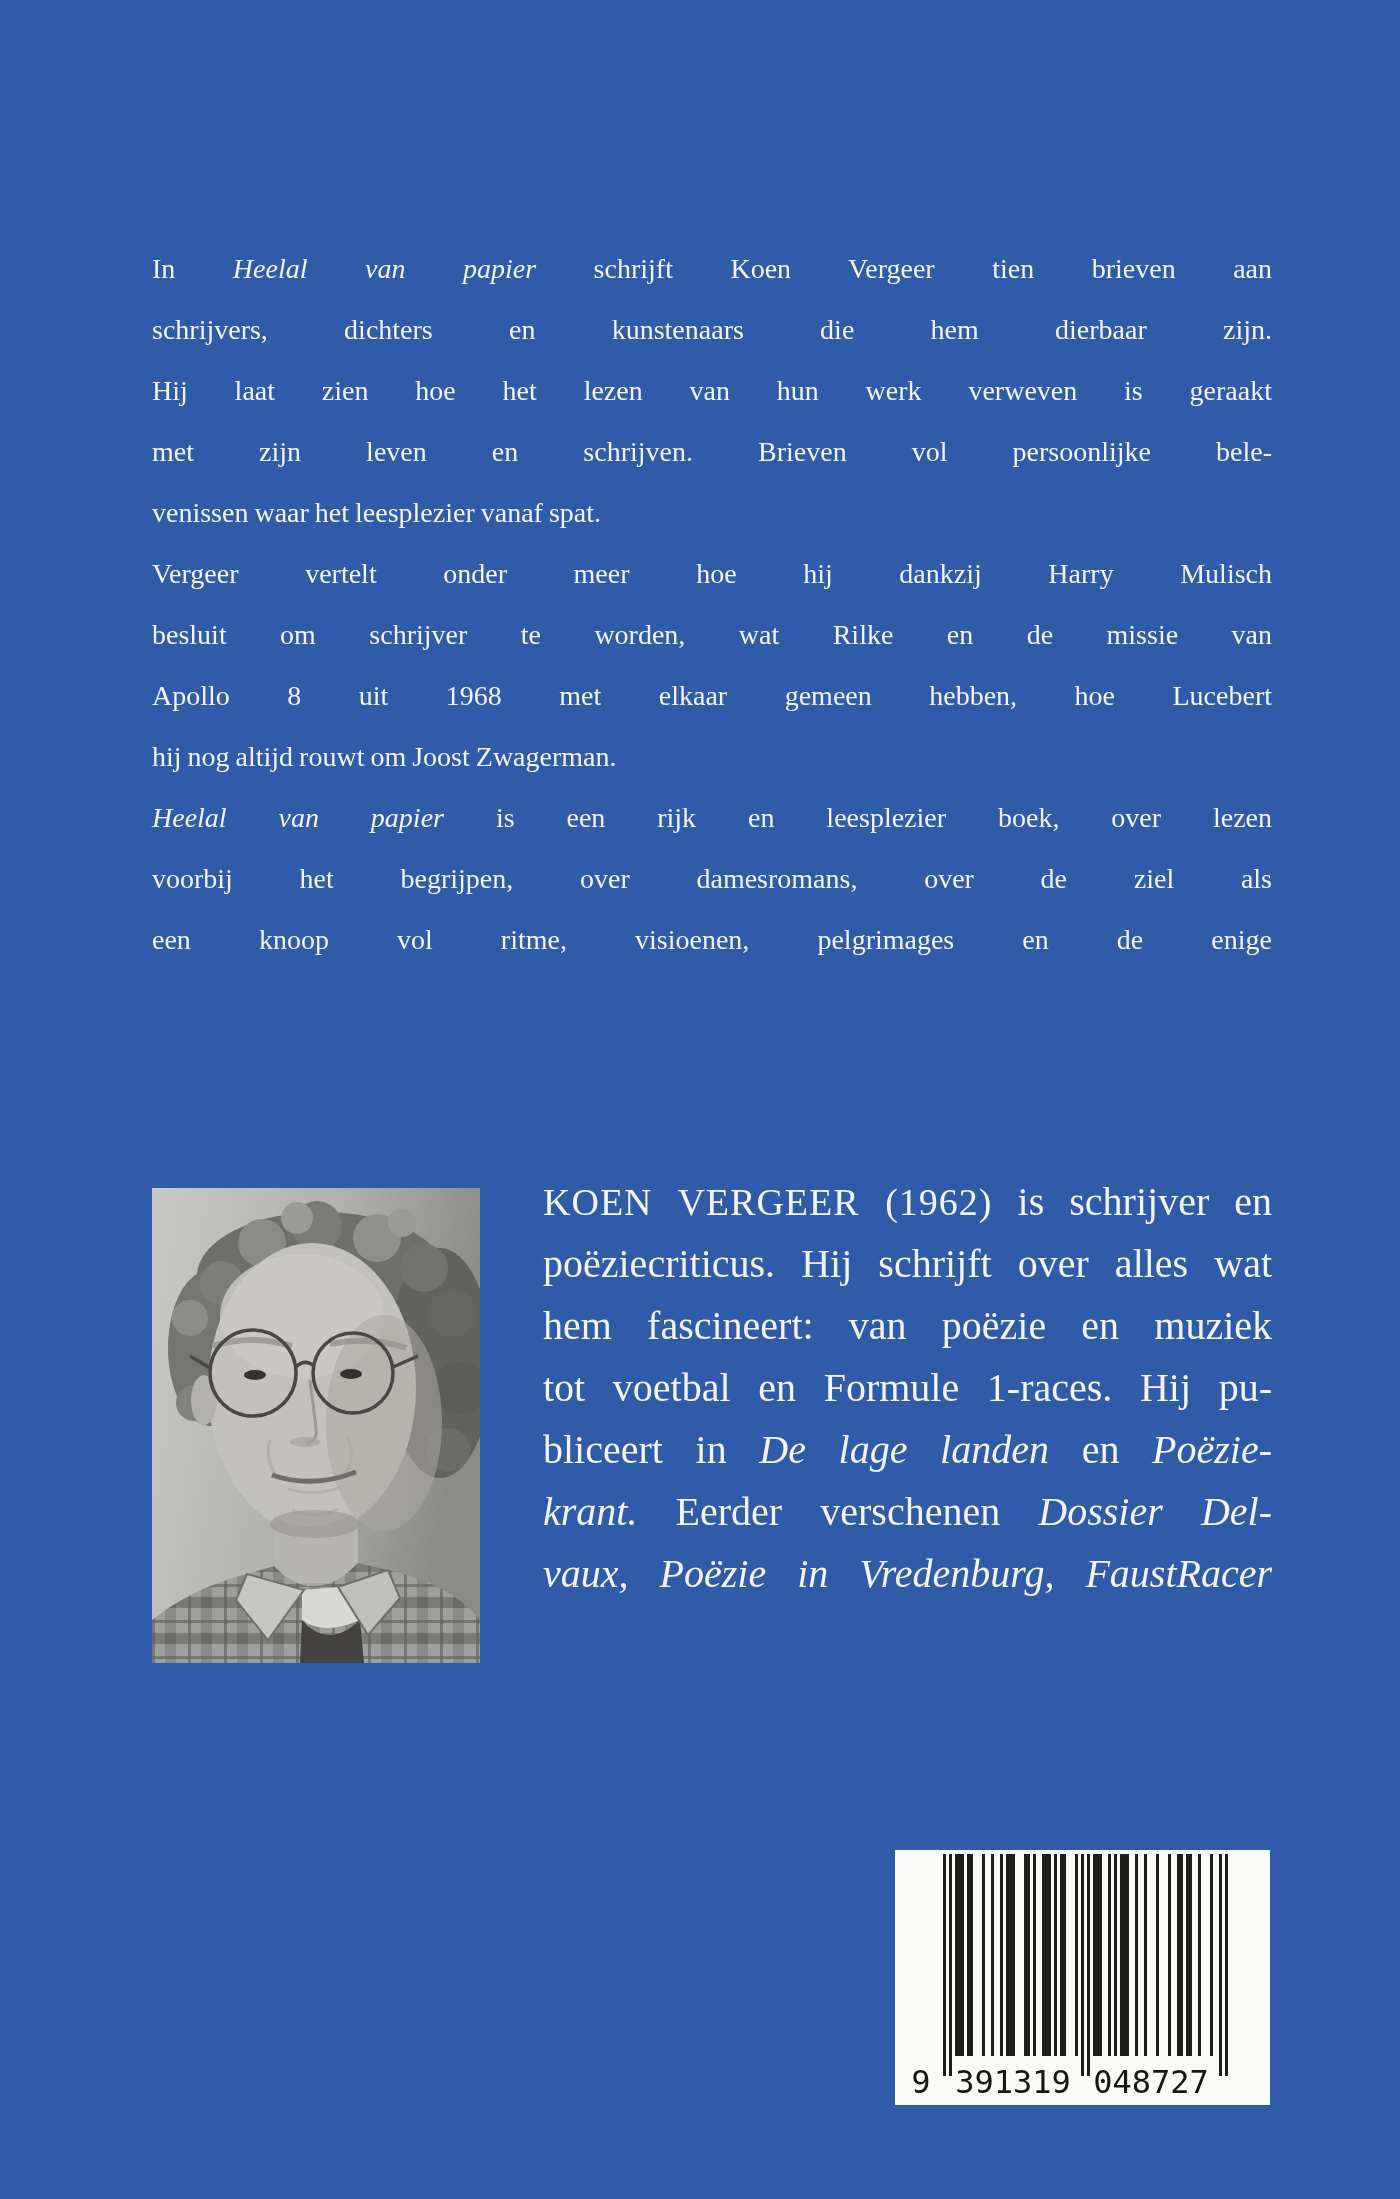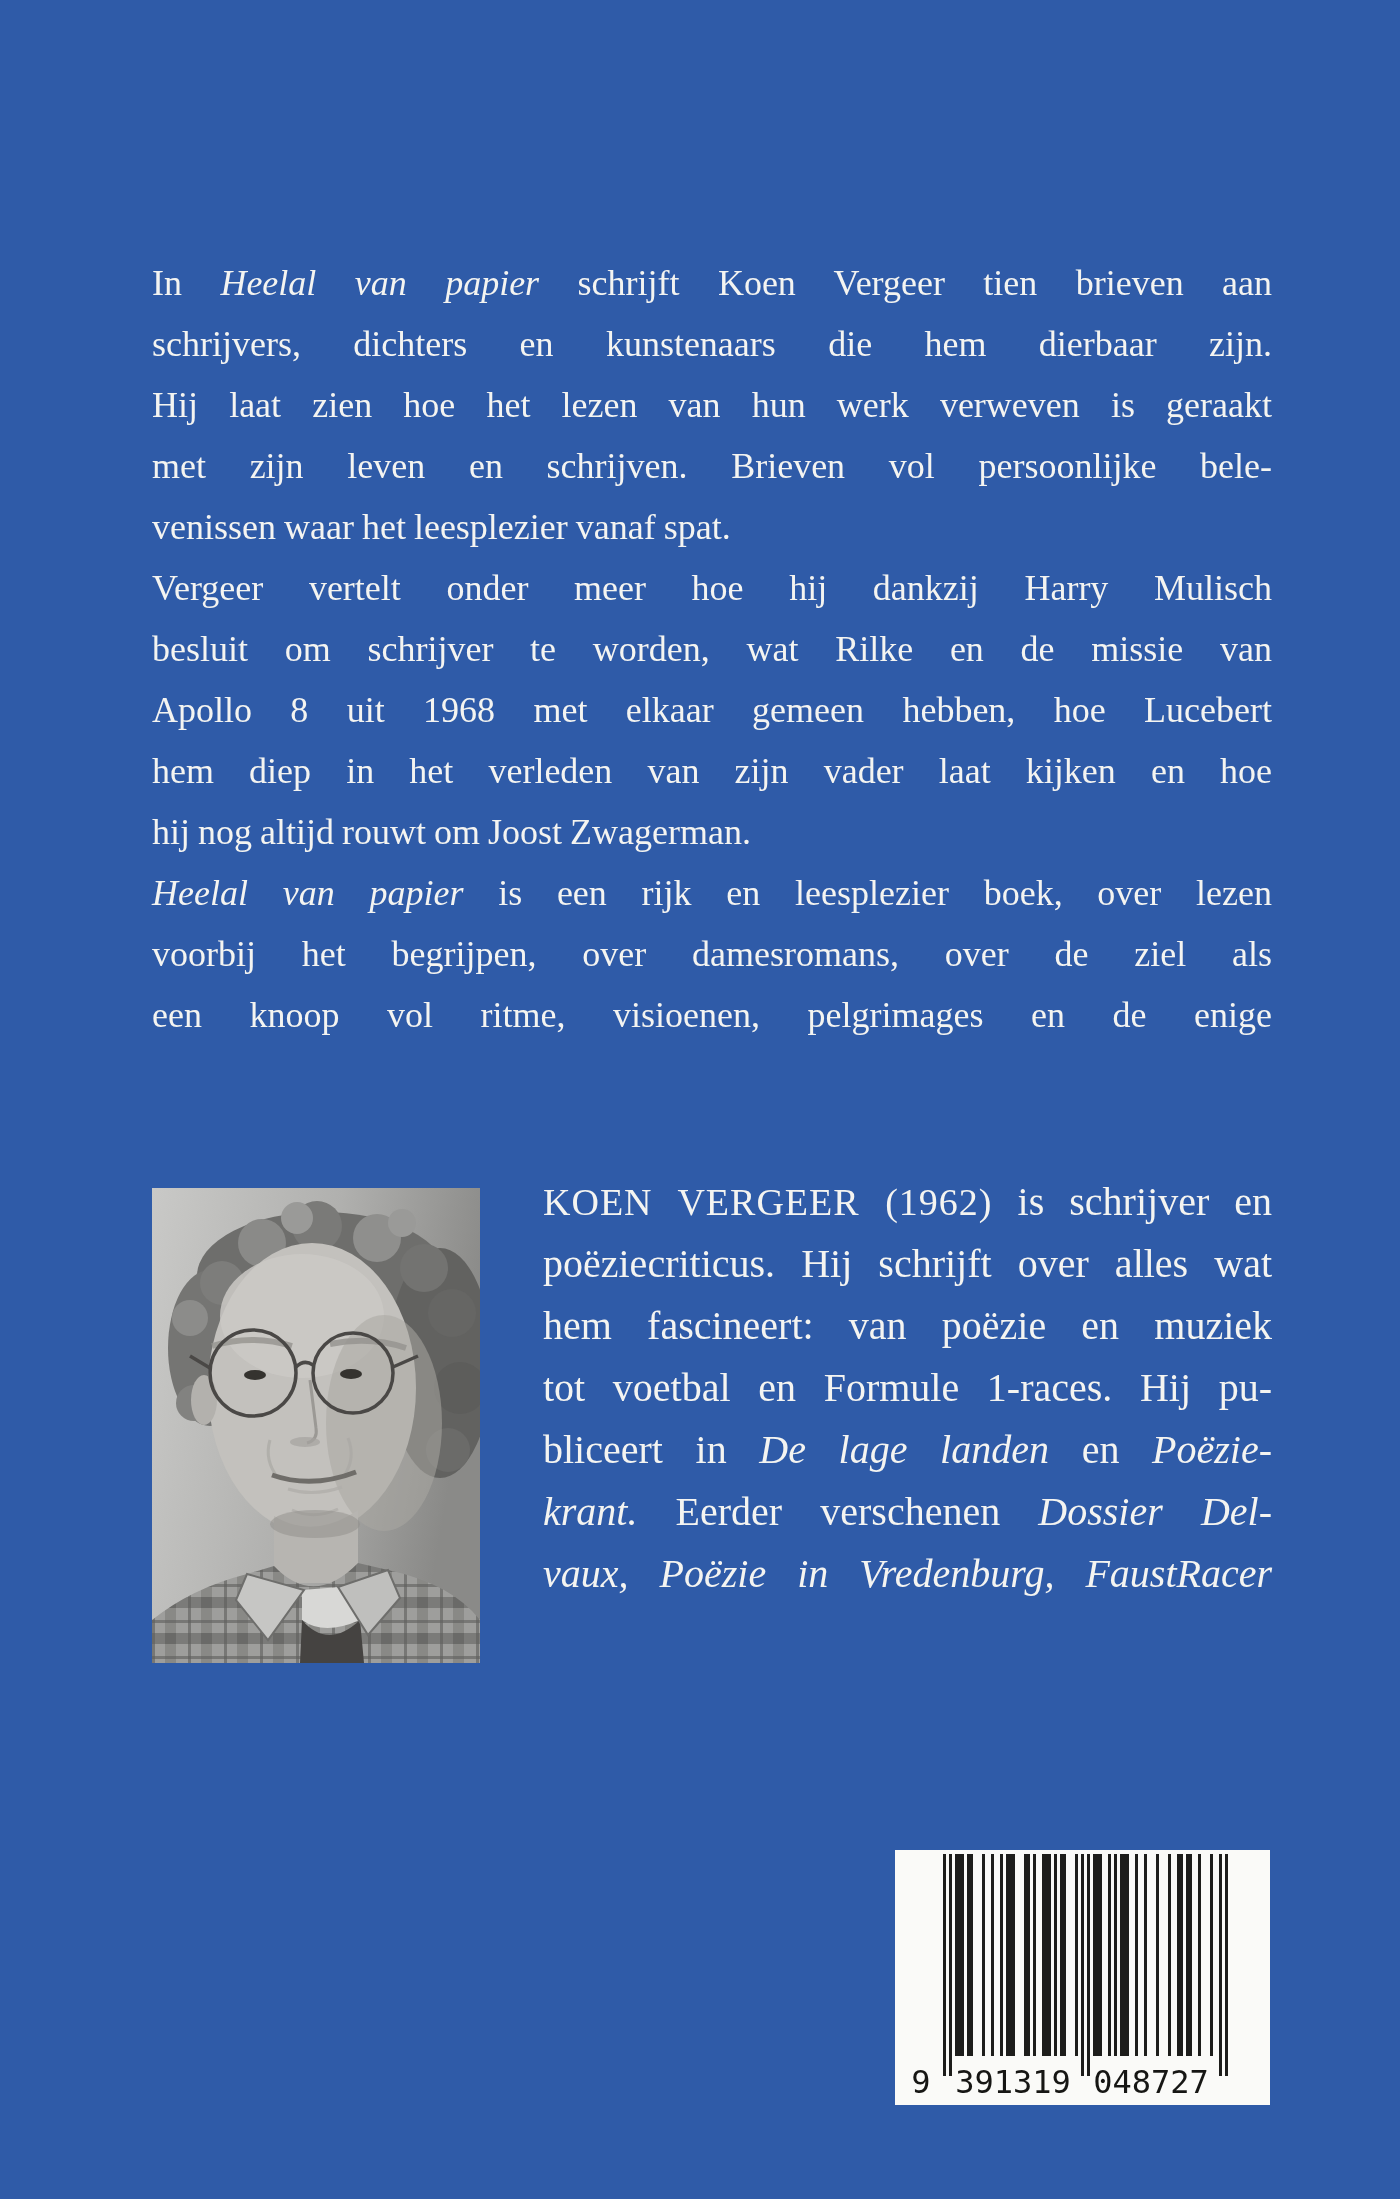--- a/index.html
+++ b/index.html
@@ -8,21 +8,21 @@
   html,body{margin:0;padding:0;background:#1c1c1c;}
   .page{
     position:relative; width:1400px; height:2199px; overflow:hidden;
     background:var(--background);
     color:var(--text);
     font-family:"Liberation Serif", serif;
   }
   
   .blurb{
     position:absolute; left:152px; top:238px; width:1120px;
-    font-size:36px; line-height:61px; word-spacing:-1px;margin-top:15px;
+    font-size:28px; line-height:61px; word-spacing:-1px;
   }
   .line{ text-align:justify; text-align-last:justify; white-space:normal; }
   .line.last{ text-align-last:left; }
   .line em{ font-style:italic; }
   
   .bio{
     position:absolute; left:543px; top:1171px; width:729px;
     font-size:40px; line-height:62px;
   }
   .bio .sc{ font-size:38px; letter-spacing:1px; }
@@ -58,21 +58,20 @@
 
   <div class="blurb" id="blurb">
       <div class="line"><span>In </span><em>Heelal van papier</em><span> schrijft Koen Vergeer tien brieven aan</span></div>
       <div class="line"><span>schrijvers, dichters en kunstenaars die hem dierbaar zijn.</span></div>
       <div class="line"><span>Hij laat zien hoe het lezen van hun werk verweven is geraakt</span></div>
       <div class="line"><span>met zijn leven en schrijven. Brieven vol persoonlijke bele-</span></div>
       <div class="line last"><span>venissen waar het leesplezier vanaf spat.</span></div>
       <div class="line"><span>Vergeer vertelt onder meer hoe hij dankzij Harry Mulisch</span></div>
       <div class="line"><span>besluit om schrijver te worden, wat Rilke en de missie van</span></div>
       <div class="line"><span>Apollo 8 uit 1968 met elkaar gemeen hebben, hoe Lucebert</span></div>
-      <div class="line"><span>hem diep in het verleden van zijn vader laat kijken en hoe</span></div>
       <div class="line last"><span>hij nog altijd rouwt om Joost Zwagerman.</span></div>
       <div class="line"><em>Heelal van papier</em><span> is een rijk en leesplezier boek, over lezen</span></div>
       <div class="line"><span>voorbij het begrijpen, over damesromans, over de ziel als</span></div>
       <div class="line"><span>een knoop vol ritme, visioenen, pelgrimages en de enige</span></div>
     </div>
 
   <div style="display:contents">
     <svg class="photo" viewBox="0 0 328 475" preserveAspectRatio="none" xmlns="http://www.w3.org/2000/svg">
       <defs>
         <linearGradient id="pbg" x1="0" y1="0" x2="1" y2="0.25">

